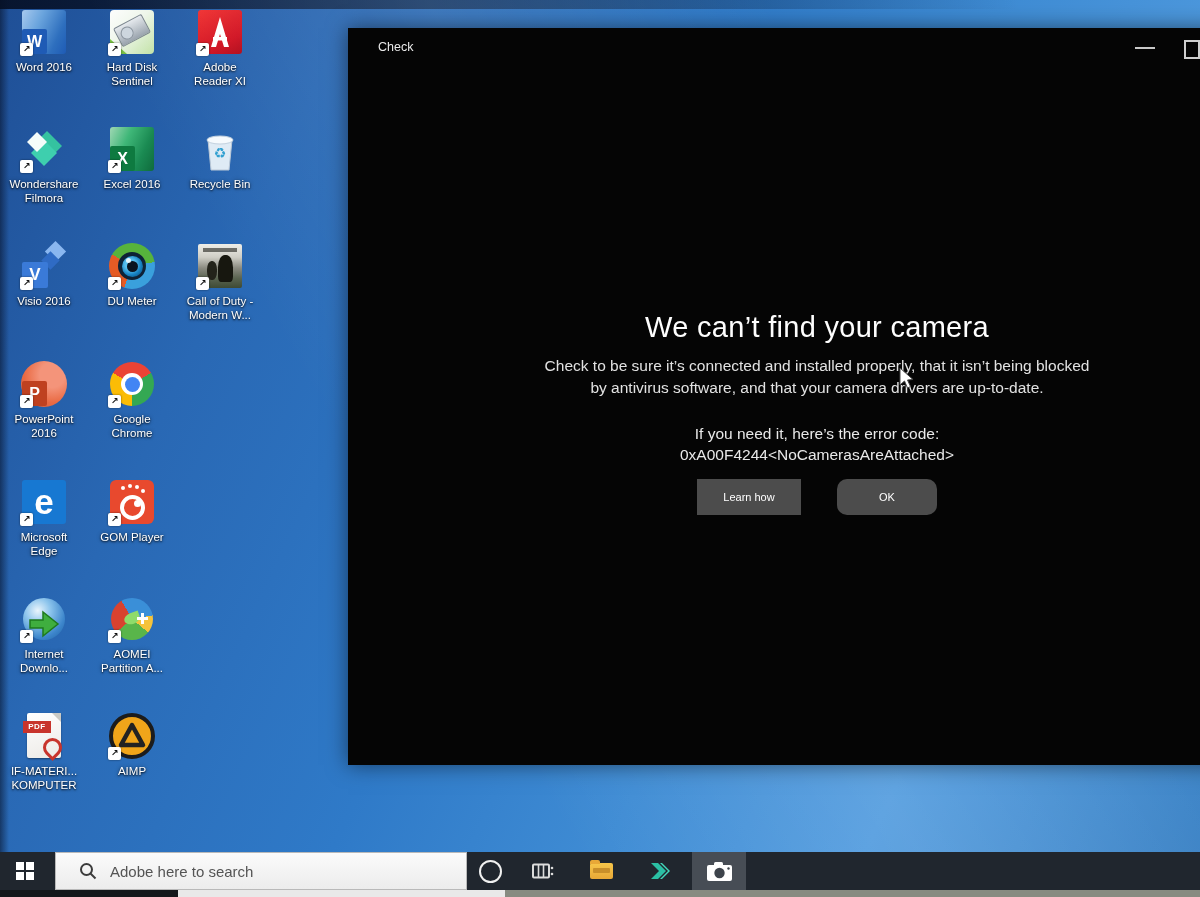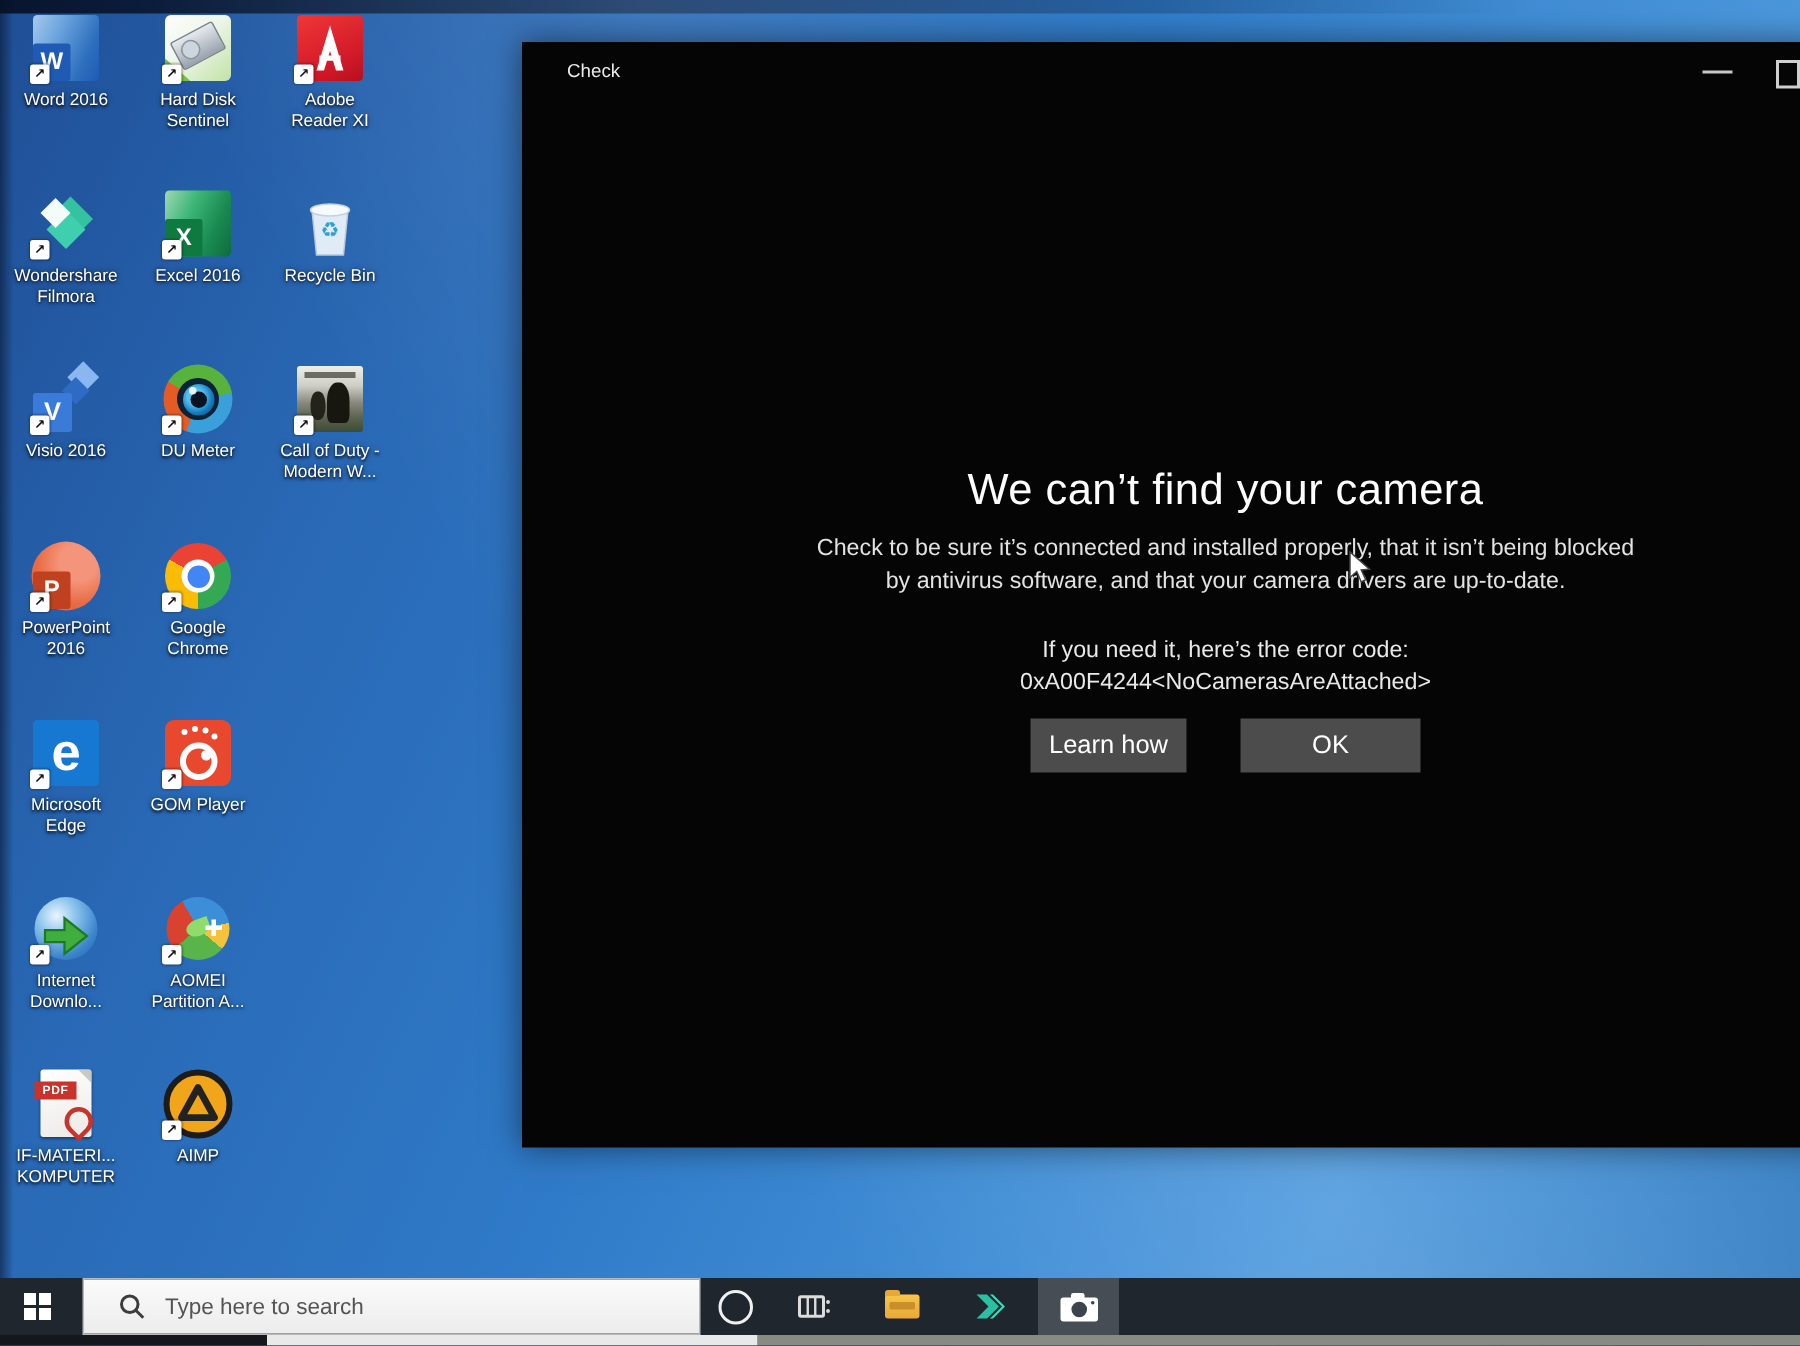--- a/index.html
+++ b/index.html
@@ -102,24 +102,24 @@
   .win-min{position:absolute;left:772px;top:0;width:50px;height:40px;display:flex;align-items:center;justify-content:center;}
   .win-min .dash{width:20px;height:2px;background:#c8c8c8;}
   .win-max{position:absolute;left:836px;top:12px;width:12px;height:15px;border:2px solid #cfcfcf;}
   .cam-heading{position:absolute;top:283px;left:0;width:100%;text-align:center;
     font-size:29px;font-weight:300;letter-spacing:.3px;color:#fefefe;}
   .cam-body{position:absolute;top:327px;left:0;width:100%;text-align:center;
     font-size:15.5px;line-height:22px;color:#e2e2e2;}
   .cam-error{position:absolute;top:395px;left:0;width:100%;text-align:center;
     font-size:15.5px;line-height:21px;color:#e8e8e8;}
   .cam-buttons{position:absolute;top:451px;left:0;width:100%;display:flex;justify-content:center;gap:36px;}
-  .cam-btn{height:36px;background:#4c4c4c;border:none;color:#fff;font-size:17px;
+  .cam-btn{height:36px;background:#4c4c4c;border:none;color:#fff;font-size:11px;
     font-family:inherit;cursor:pointer;}
   .btn-learn{width:104px;}
-  .btn-ok{width:120px;}
+  .btn-ok{width:100px;border-radius:10px;}
 
   .cursor{position:absolute;left:898px;top:367px;z-index:50;pointer-events:none;}
 
   
   .taskbar{position:absolute;left:0;top:852px;width:1200px;height:38px;background:#20262e;z-index:40;}
   .tb-btn{position:absolute;top:0;height:38px;display:flex;align-items:center;justify-content:center;}
   .tb-start{left:0;width:50px;}
   .tb-search{left:55px;width:412px;background:linear-gradient(#fbfbfb,#ececec);border:1px solid #b9b9b9;
     box-sizing:border-box;justify-content:flex-start;}
   .tb-search .mag{margin-left:23px;flex:0 0 auto;display:flex;}
@@ -380,21 +380,21 @@
     </svg>
   </div>
 
   <div class="tb-btn tb-search">
     <span class="mag">
       <svg width="18" height="18">
         <circle cx="7.5" cy="7.5" r="5.5" fill="none" stroke="#3c3c3c" stroke-width="2"></circle>
         <line x1="11.5" y1="11.5" x2="16.5" y2="16.5" stroke="#3c3c3c" stroke-width="2"></line>
       </svg>
     </span>
-    <span class="ph">Type here to search</span>
+    <span class="ph">Adobe here to search</span>
   </div>
 
   <div class="tb-btn tb-cortana">
     <span class="ring"></span>
   </div>
 
   <div class="tb-btn tb-taskview">
     <svg width="22" height="17">
       <rect x="1" y="1.5" width="16" height="13" rx="1" fill="none" stroke="#dcdcdc" stroke-width="2"></rect>
       <line x1="6.5" y1="2" x2="6.5" y2="14" stroke="#dcdcdc" stroke-width="1.6"></line>

